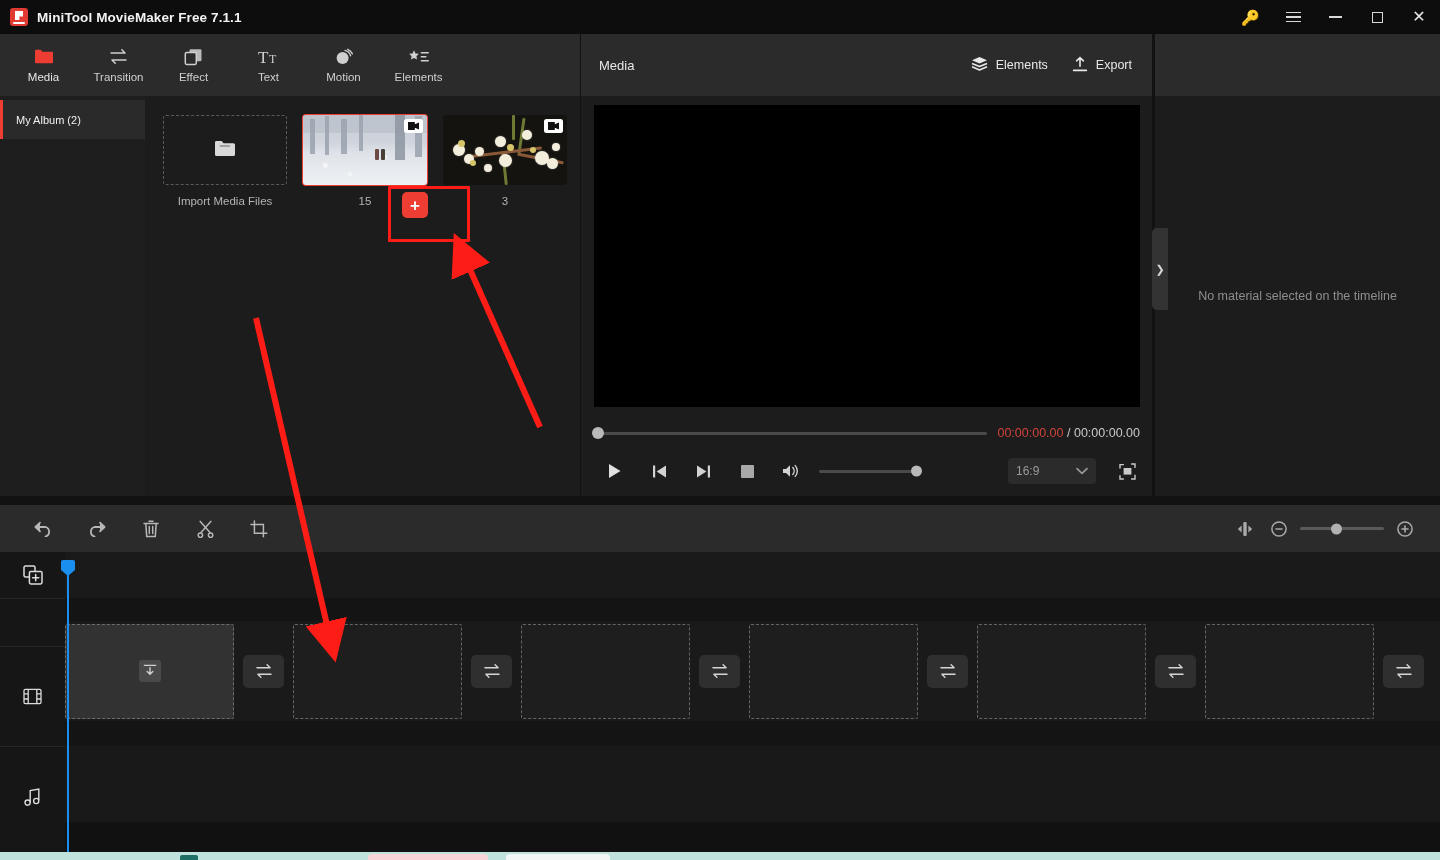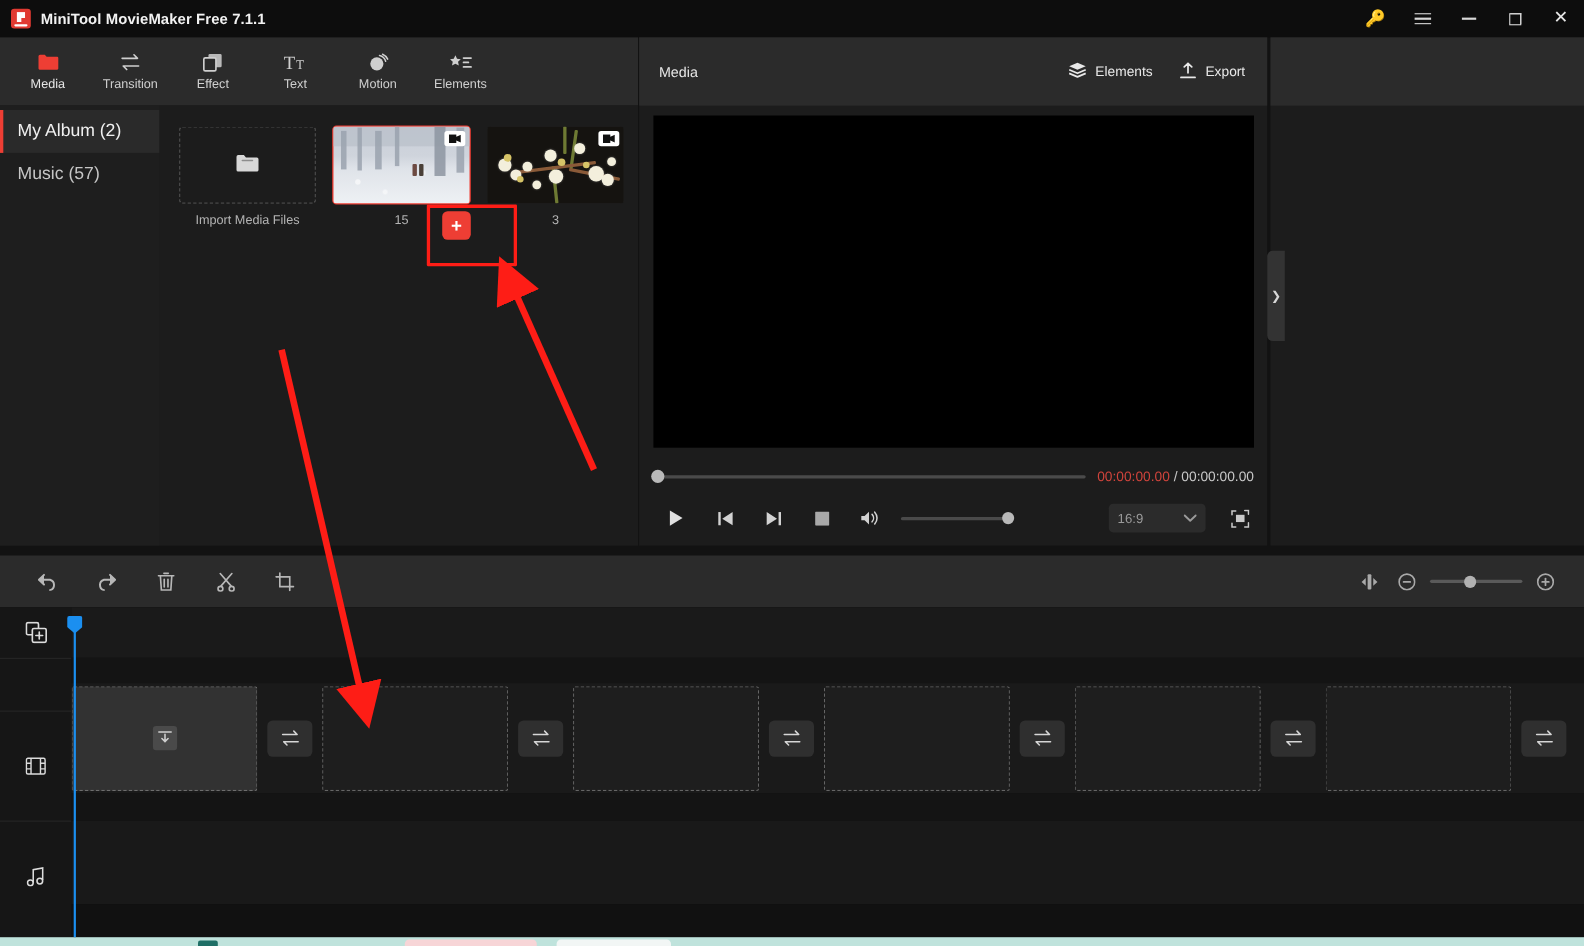--- a/index.html
+++ b/index.html
@@ -62,21 +62,21 @@
   }
   .navtab .nt-label { font-size: 11.5px; }
   .navtab.active { color: #e5e5e5; }
   .navtab .nt-ico { height: 19px; display:flex; align-items:center; justify-content:center; }
 
   
   .mediabody { position: absolute; left:0; top: 96px; width: 580px; height: 400px; background: #1c1c1c; }
   .albumlist { position: absolute; left:0; top:0; width: 145px; height: 400px; background: #1e1e1e; padding-top: 4px; }
   .album {
     height: 39px; display: flex; align-items: center; padding-left: 16px;
-    font-size: 16px; color: #c6c6c6; cursor: pointer; position: relative;
+    font-size: 11px; color: #c6c6c6; cursor: pointer; position: relative;
   }
   .album.active { background: #2a2a2a; color: #f0f0f0; }
   .album.active::before {
     content: ""; position: absolute; left: 0; top: 0; width: 3px; height: 39px; background: #ee3e34;
   }
 
   
   .mediapane { position: absolute; left: 145px; top: 0; width: 435px; height: 400px; background: #1c1c1c; }
   .mediatop { height: 37px; background: #252525; display: flex; align-items: center; position: relative; }
   .searchbox { display: flex; align-items: center; gap: 7px; margin-left: 16px; cursor: text; }
@@ -325,23 +325,20 @@
         <span class="nt-label">Elements</span>
       </div>
     </div>
   </div>
 
   <div class="mediabody">
 
     <div class="albumlist">
       <div class="album active">
         <span>My Album (2)</span>
-      </div>
-      <div class="album">
-        <span>Music (57)</span>
       </div>
     </div>
 
     <div class="mediapane">
 
       <div class="grid">
 
         <div class="cell">
           <div class="importbox">
             <span>
@@ -491,20 +488,23 @@
               <path d="M1 5V1.6h3.4M12.6 1h3.4v3.4M16 12.2V16h-3.4M4.4 16H1v-3.4"></path>
               <rect x="4.6" y="5" width="7.8" height="6.6" fill="#c9c9c9" stroke="none"></rect>
             </svg>
         </div>
       </div>
     </div>
   </div>
 
   <div class="rightpanel">
     <div class="rp-head"></div>
+    <div class="rp-body">
+      <div class="rp-msg">No material selected on the timeline</div>
+    </div>
   </div>
   <div class="collapse-handle">
     <span>❯</span>
   </div>
 
   <div class="tl">
 
     <div class="tl-toolbar">
       <div class="tlb">
         <svg width="20" height="16" viewBox="0 0 20 16" fill="none" stroke="#b7b7b7" stroke-width="1.8" stroke-linecap="round" stroke-linejoin="round">

